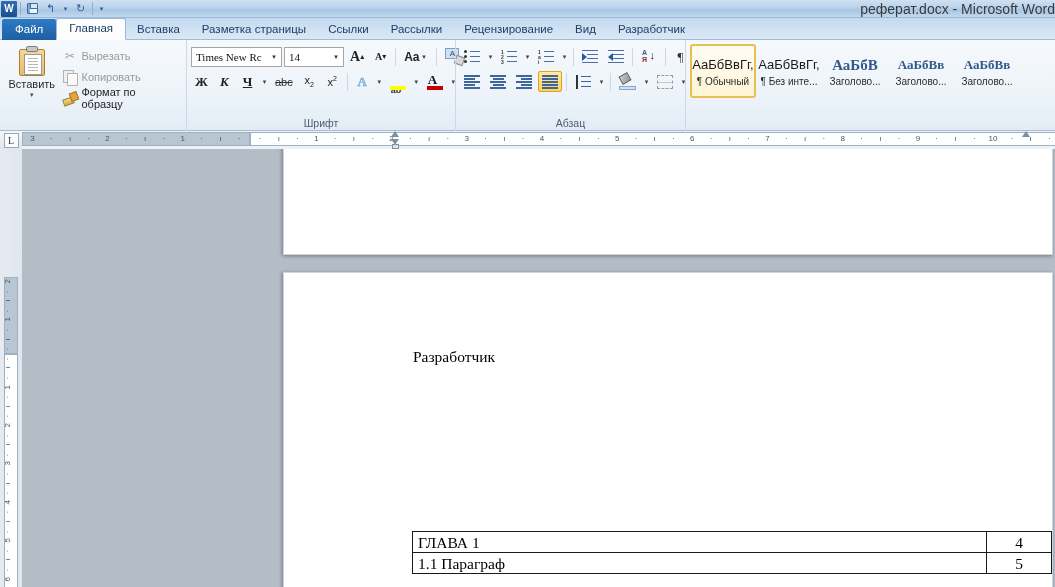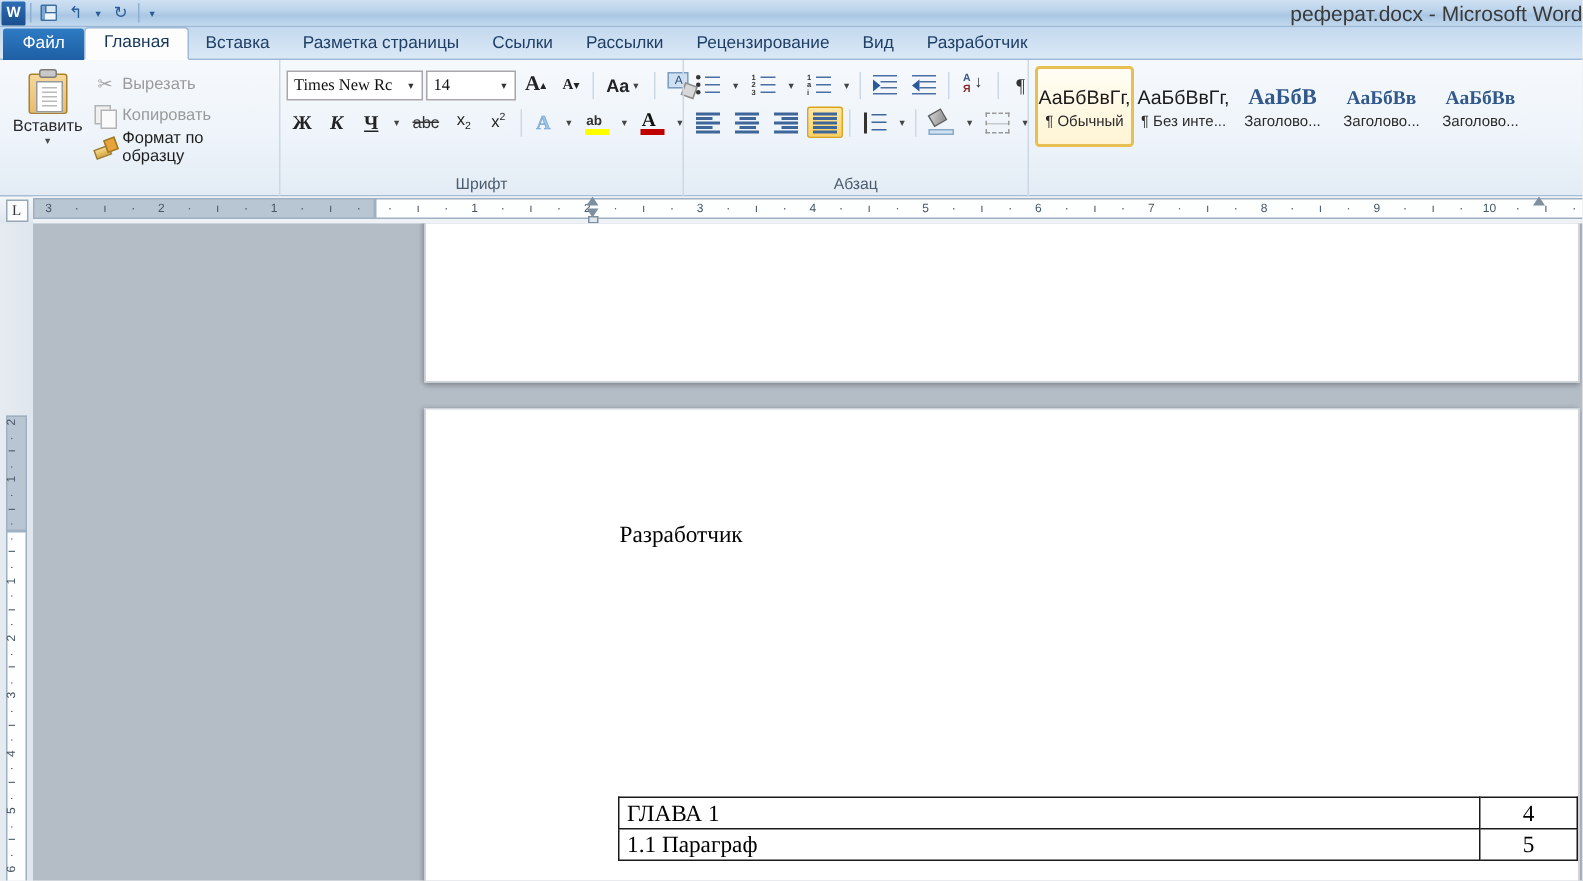--- a/index.html
+++ b/index.html
@@ -192,21 +192,21 @@
   .und-u { font-family: "Liberation Serif", serif; font-weight: bold; font-size: 13px; text-decoration: underline; }
   .strike { font-size: 11px; text-decoration: line-through; color: #333; }
   .subs { font-size: 11px; }
   .subs sub, .subs sup { font-size: 7px; }
   .caret { font-size: 7px; color: #444; width: 9px; text-align: center; }
   .txteff {
     font-family: "Liberation Serif", serif; font-size: 13px; font-weight: bold;
     color: #9dc3e6; -webkit-text-stroke: 0.4px #6d9fd0;
   }
   .hl-icon { position: relative; width: 16px; height: 16px; }
-  .hl-icon .hl-pen { position:absolute; left:1px; top:1px; font-size:9px; color:#333; font-weight:bold; }
+  .hl-icon .hl-pen { position:absolute; left:1px; top:11px; font-size:9px; color:#333; font-weight:bold; }
   .hl-icon .hl-bar { position:absolute; left:0; bottom:0; width:16px; height:4px; background:#ffff00; }
   .fc-icon { position: relative; width: 16px; height: 17px; }
   .fc-icon .fc-a { position:absolute; left:1px; top:-1px; font-size:13px; font-weight:bold; color:#111; font-family:"Liberation Serif", serif; }
   .fc-icon .fc-bar { position:absolute; left:0; bottom:0; width:16px; height:4px; background:#c00000; }
 
   
   .g-para { width: 230px; }
   .para-rows { display: flex; flex-direction: column; gap: 4px; padding-top: 3px; }
   .listicon { position: relative; width: 16px; height: 14px; }
   .listicon i {

